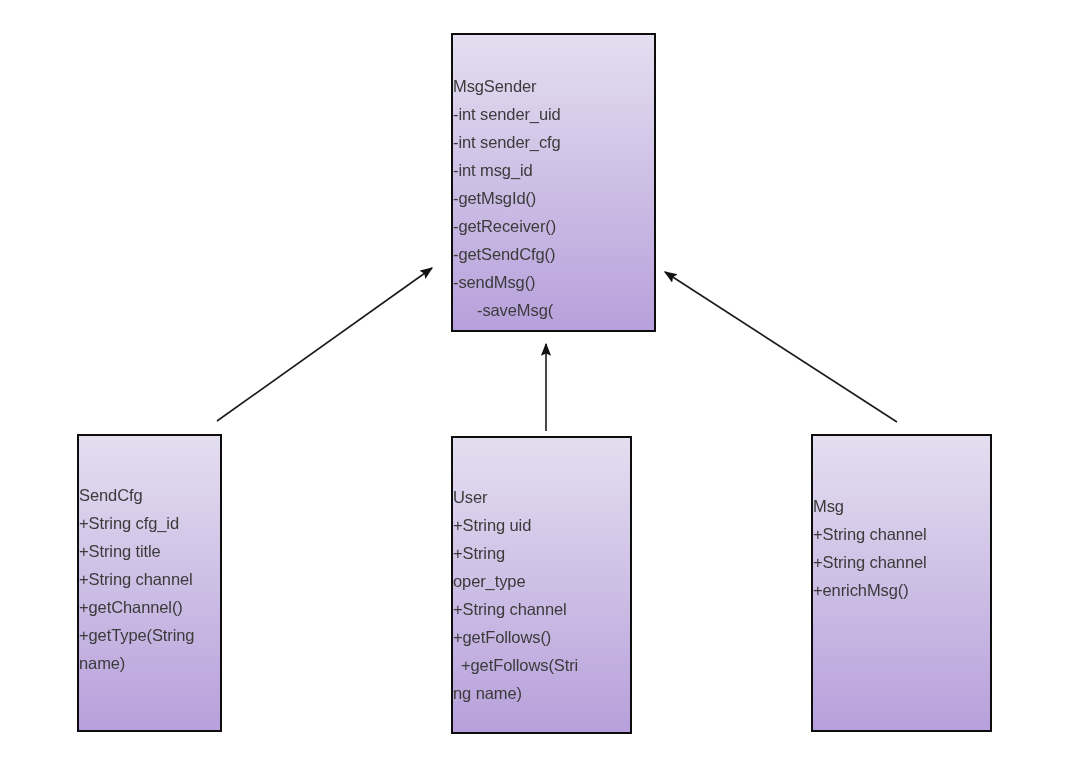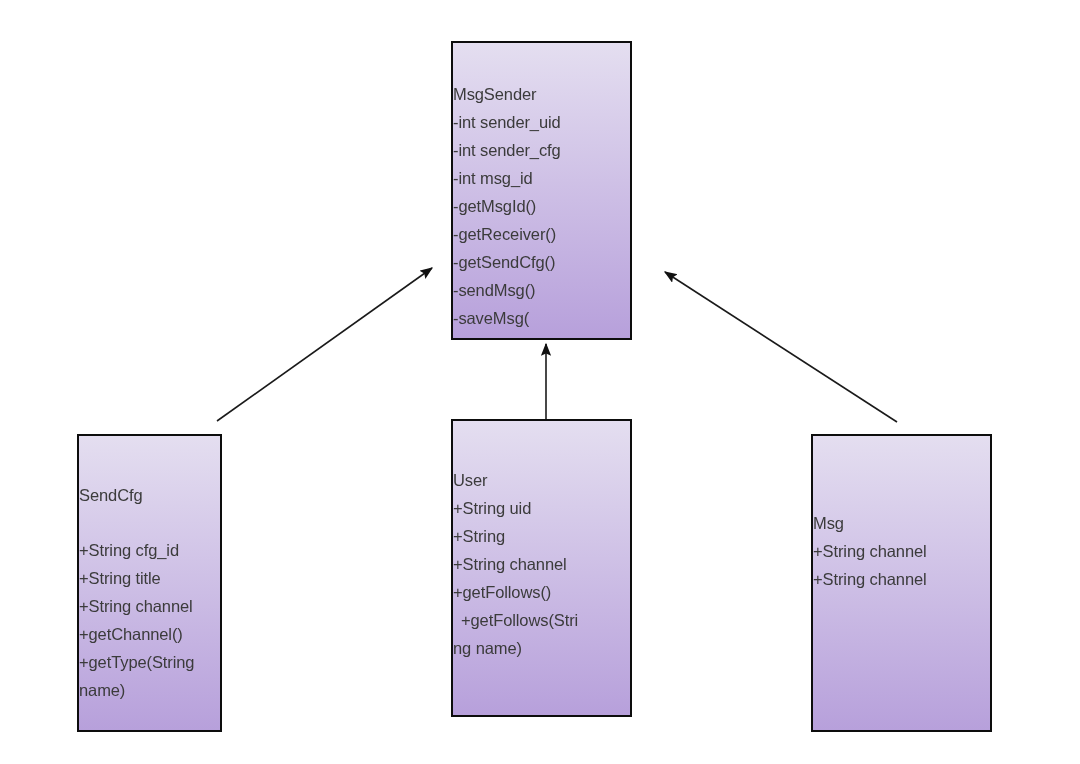--- a/index.html
+++ b/index.html
@@ -61,59 +61,61 @@
         <path d="M0,0 L8.2,3.2 L0,6.4 L1.5,3.2 Z" fill="#111111"></path>
       </marker>
     </defs>
     <g id="connector-group">
         <line x1="217" y1="421" x2="432" y2="268" stroke="#1a1a1a" stroke-width="1.6" marker-end="url(#arrowhead)"></line>
         <line x1="546" y1="431" x2="546" y2="344" stroke="#1a1a1a" stroke-width="1.6" marker-end="url(#arrowhead)"></line>
         <line x1="897" y1="422" x2="665" y2="272" stroke="#1a1a1a" stroke-width="1.6" marker-end="url(#arrowhead)"></line>
       </g>
   </svg>
 
-  <div class="uml-class" id="box-msgsender" style="left: 451px; top: 41px; width: 181px; height: 299px; border-color: rgb(13, 13, 13); background-image: linear-gradient(rgb(228, 222, 240) 0%, rgb(183, 160, 219) 100%);">
+  <div class="uml-class" id="box-msgsender" style="left: 451px; top: 33px; width: 205px; height: 299px; border-color: rgb(13, 13, 13); background-image: linear-gradient(rgb(228, 222, 240) 0%, rgb(183, 160, 219) 100%);">
     <div class="uml-lines" style="top: 37px;">
         <div class="uml-line class-title" style="color: rgb(59, 59, 59);">MsgSender</div>
         <div class="uml-line" style="color: rgb(59, 59, 59);">-int sender_uid</div>
         <div class="uml-line" style="color: rgb(59, 59, 59);">-int sender_cfg</div>
         <div class="uml-line" style="color: rgb(59, 59, 59);">-int msg_id</div>
         <div class="uml-line" style="color: rgb(59, 59, 59);">-getMsgId()</div>
         <div class="uml-line" style="color: rgb(59, 59, 59);">-getReceiver()</div>
         <div class="uml-line" style="color: rgb(59, 59, 59);">-getSendCfg()</div>
         <div class="uml-line" style="color: rgb(59, 59, 59);">-sendMsg()</div>
-        <div class="uml-line" style="color: rgb(59, 59, 59);">-saveMsg(</div>
+        <div class="uml-line" style="color: rgb(59, 59, 59); padding-left: 24px;">-saveMsg(</div>
       </div>
   </div>
 
   <div class="uml-class" id="box-sendcfg" style="left: 77px; top: 434px; width: 145px; height: 298px; border-color: rgb(13, 13, 13); background-image: linear-gradient(rgb(228, 222, 240) 0%, rgb(183, 160, 219) 100%);">
     <div class="uml-lines" style="top: 45px;">
         <div class="uml-line class-title" style="color: rgb(59, 59, 59);">SendCfg</div>
-        <div class="uml-line" style="color: rgb(59, 59, 59); margin-top: 27px;">+String cfg_id</div>
+        <div class="uml-line" style="color: rgb(59, 59, 59);">+String cfg_id</div>
         <div class="uml-line" style="color: rgb(59, 59, 59);">+String title</div>
         <div class="uml-line" style="color: rgb(59, 59, 59);">+String channel</div>
         <div class="uml-line" style="color: rgb(59, 59, 59);">+getChannel()</div>
         <div class="uml-line" style="color: rgb(59, 59, 59);">+getType(String</div>
         <div class="uml-line" style="color: rgb(59, 59, 59);">name)</div>
       </div>
   </div>
 
-  <div class="uml-class" id="box-user" style="left: 451px; top: 419px; width: 181px; height: 298px; border-color: rgb(13, 13, 13); background-image: linear-gradient(rgb(228, 222, 240) 0%, rgb(183, 160, 219) 100%);">
+  <div class="uml-class" id="box-user" style="left: 451px; top: 436px; width: 181px; height: 298px; border-color: rgb(13, 13, 13); background-image: linear-gradient(rgb(228, 222, 240) 0%, rgb(183, 160, 219) 100%);">
     <div class="uml-lines" style="top: 45px;">
         <div class="uml-line class-title" style="color: rgb(59, 59, 59);">User</div>
         <div class="uml-line" style="color: rgb(59, 59, 59);">+String uid</div>
         <div class="uml-line" style="color: rgb(59, 59, 59);">+String</div>
+        <div class="uml-line" style="color: rgb(59, 59, 59);">oper_type</div>
         <div class="uml-line" style="color: rgb(59, 59, 59);">+String channel</div>
         <div class="uml-line" style="color: rgb(59, 59, 59);">+getFollows()</div>
         <div class="uml-line" style="color: rgb(59, 59, 59); padding-left: 8px;">+getFollows(Stri</div>
         <div class="uml-line" style="color: rgb(59, 59, 59);">ng name)</div>
       </div>
   </div>
 
   <div class="uml-class" id="box-msg" style="left: 811px; top: 434px; width: 181px; height: 298px; border-color: rgb(13, 13, 13); background-image: linear-gradient(rgb(228, 222, 240) 0%, rgb(183, 160, 219) 100%);">
-    <div class="uml-lines" style="top: 73px;">
+    <div class="uml-lines" style="top: 56px;">
         <div class="uml-line class-title" style="color: rgb(59, 59, 59);">Msg</div>
         <div class="uml-line" style="color: rgb(59, 59, 59);">+String channel</div>
         <div class="uml-line" style="color: rgb(59, 59, 59);">+String channel</div>
+        <div class="uml-line" style="color: rgb(59, 59, 59);">+enrichMsg()</div>
       </div>
   </div>
 
 </div>
 
 </body></html>

